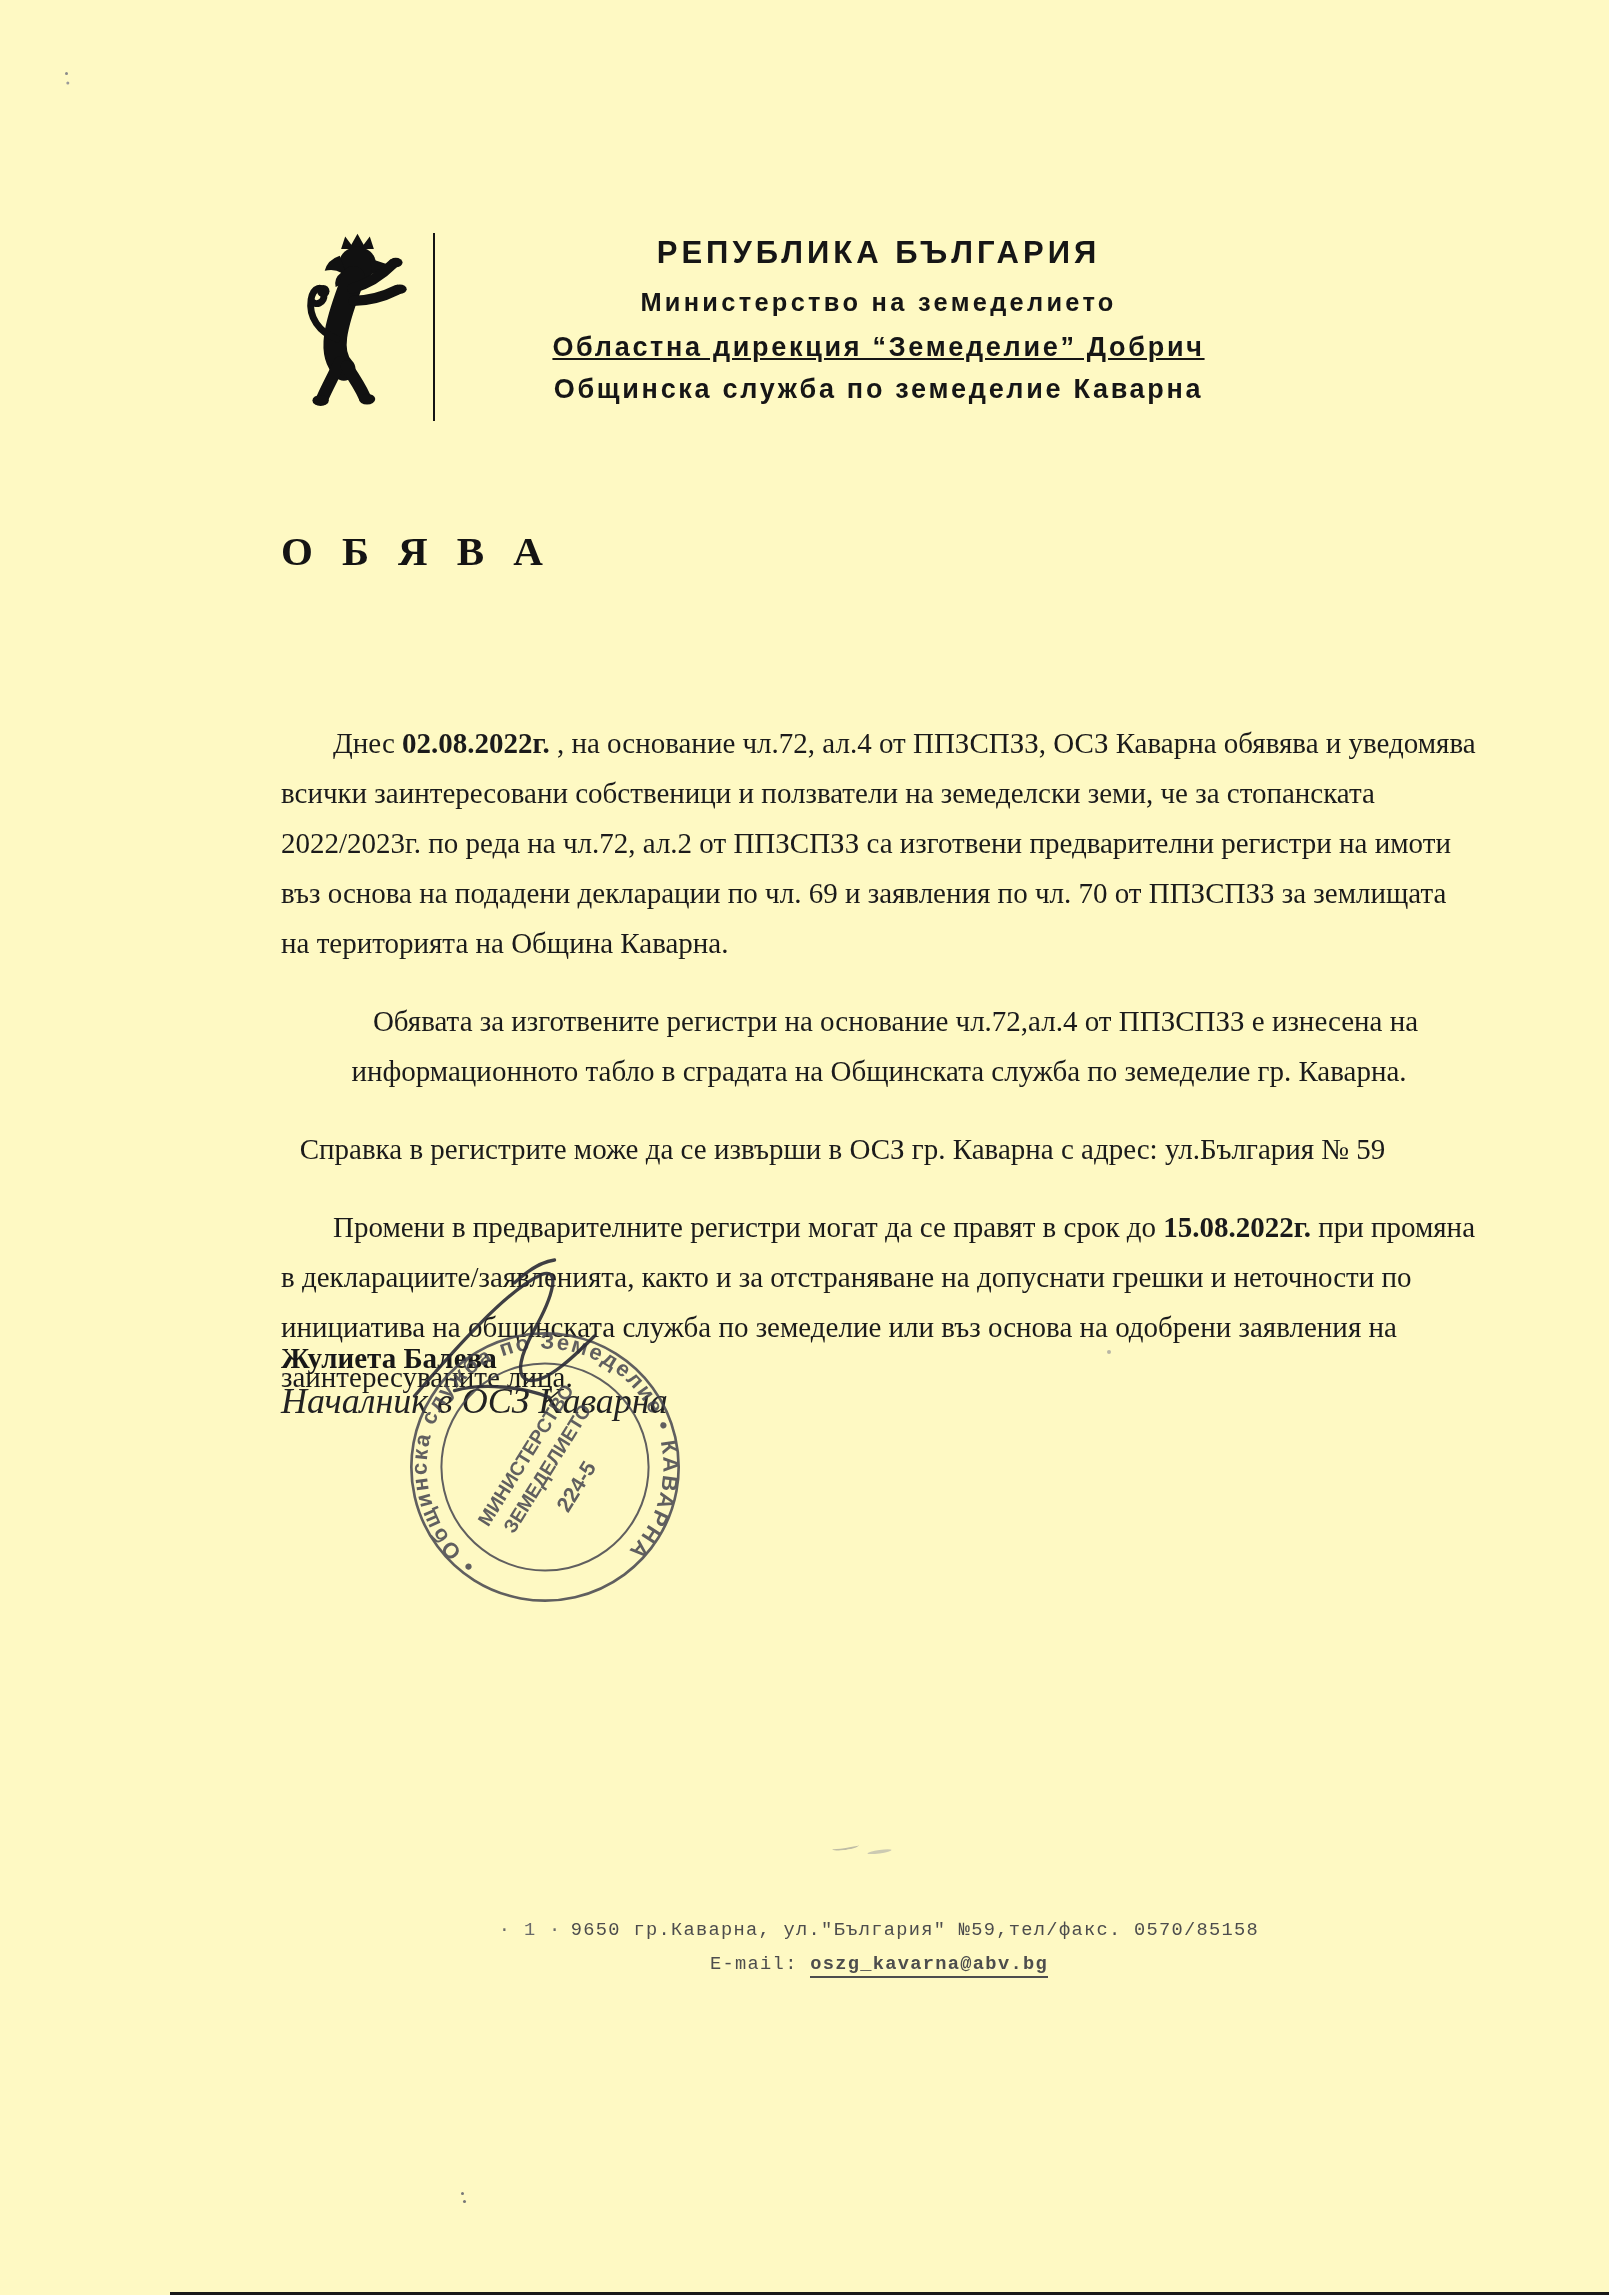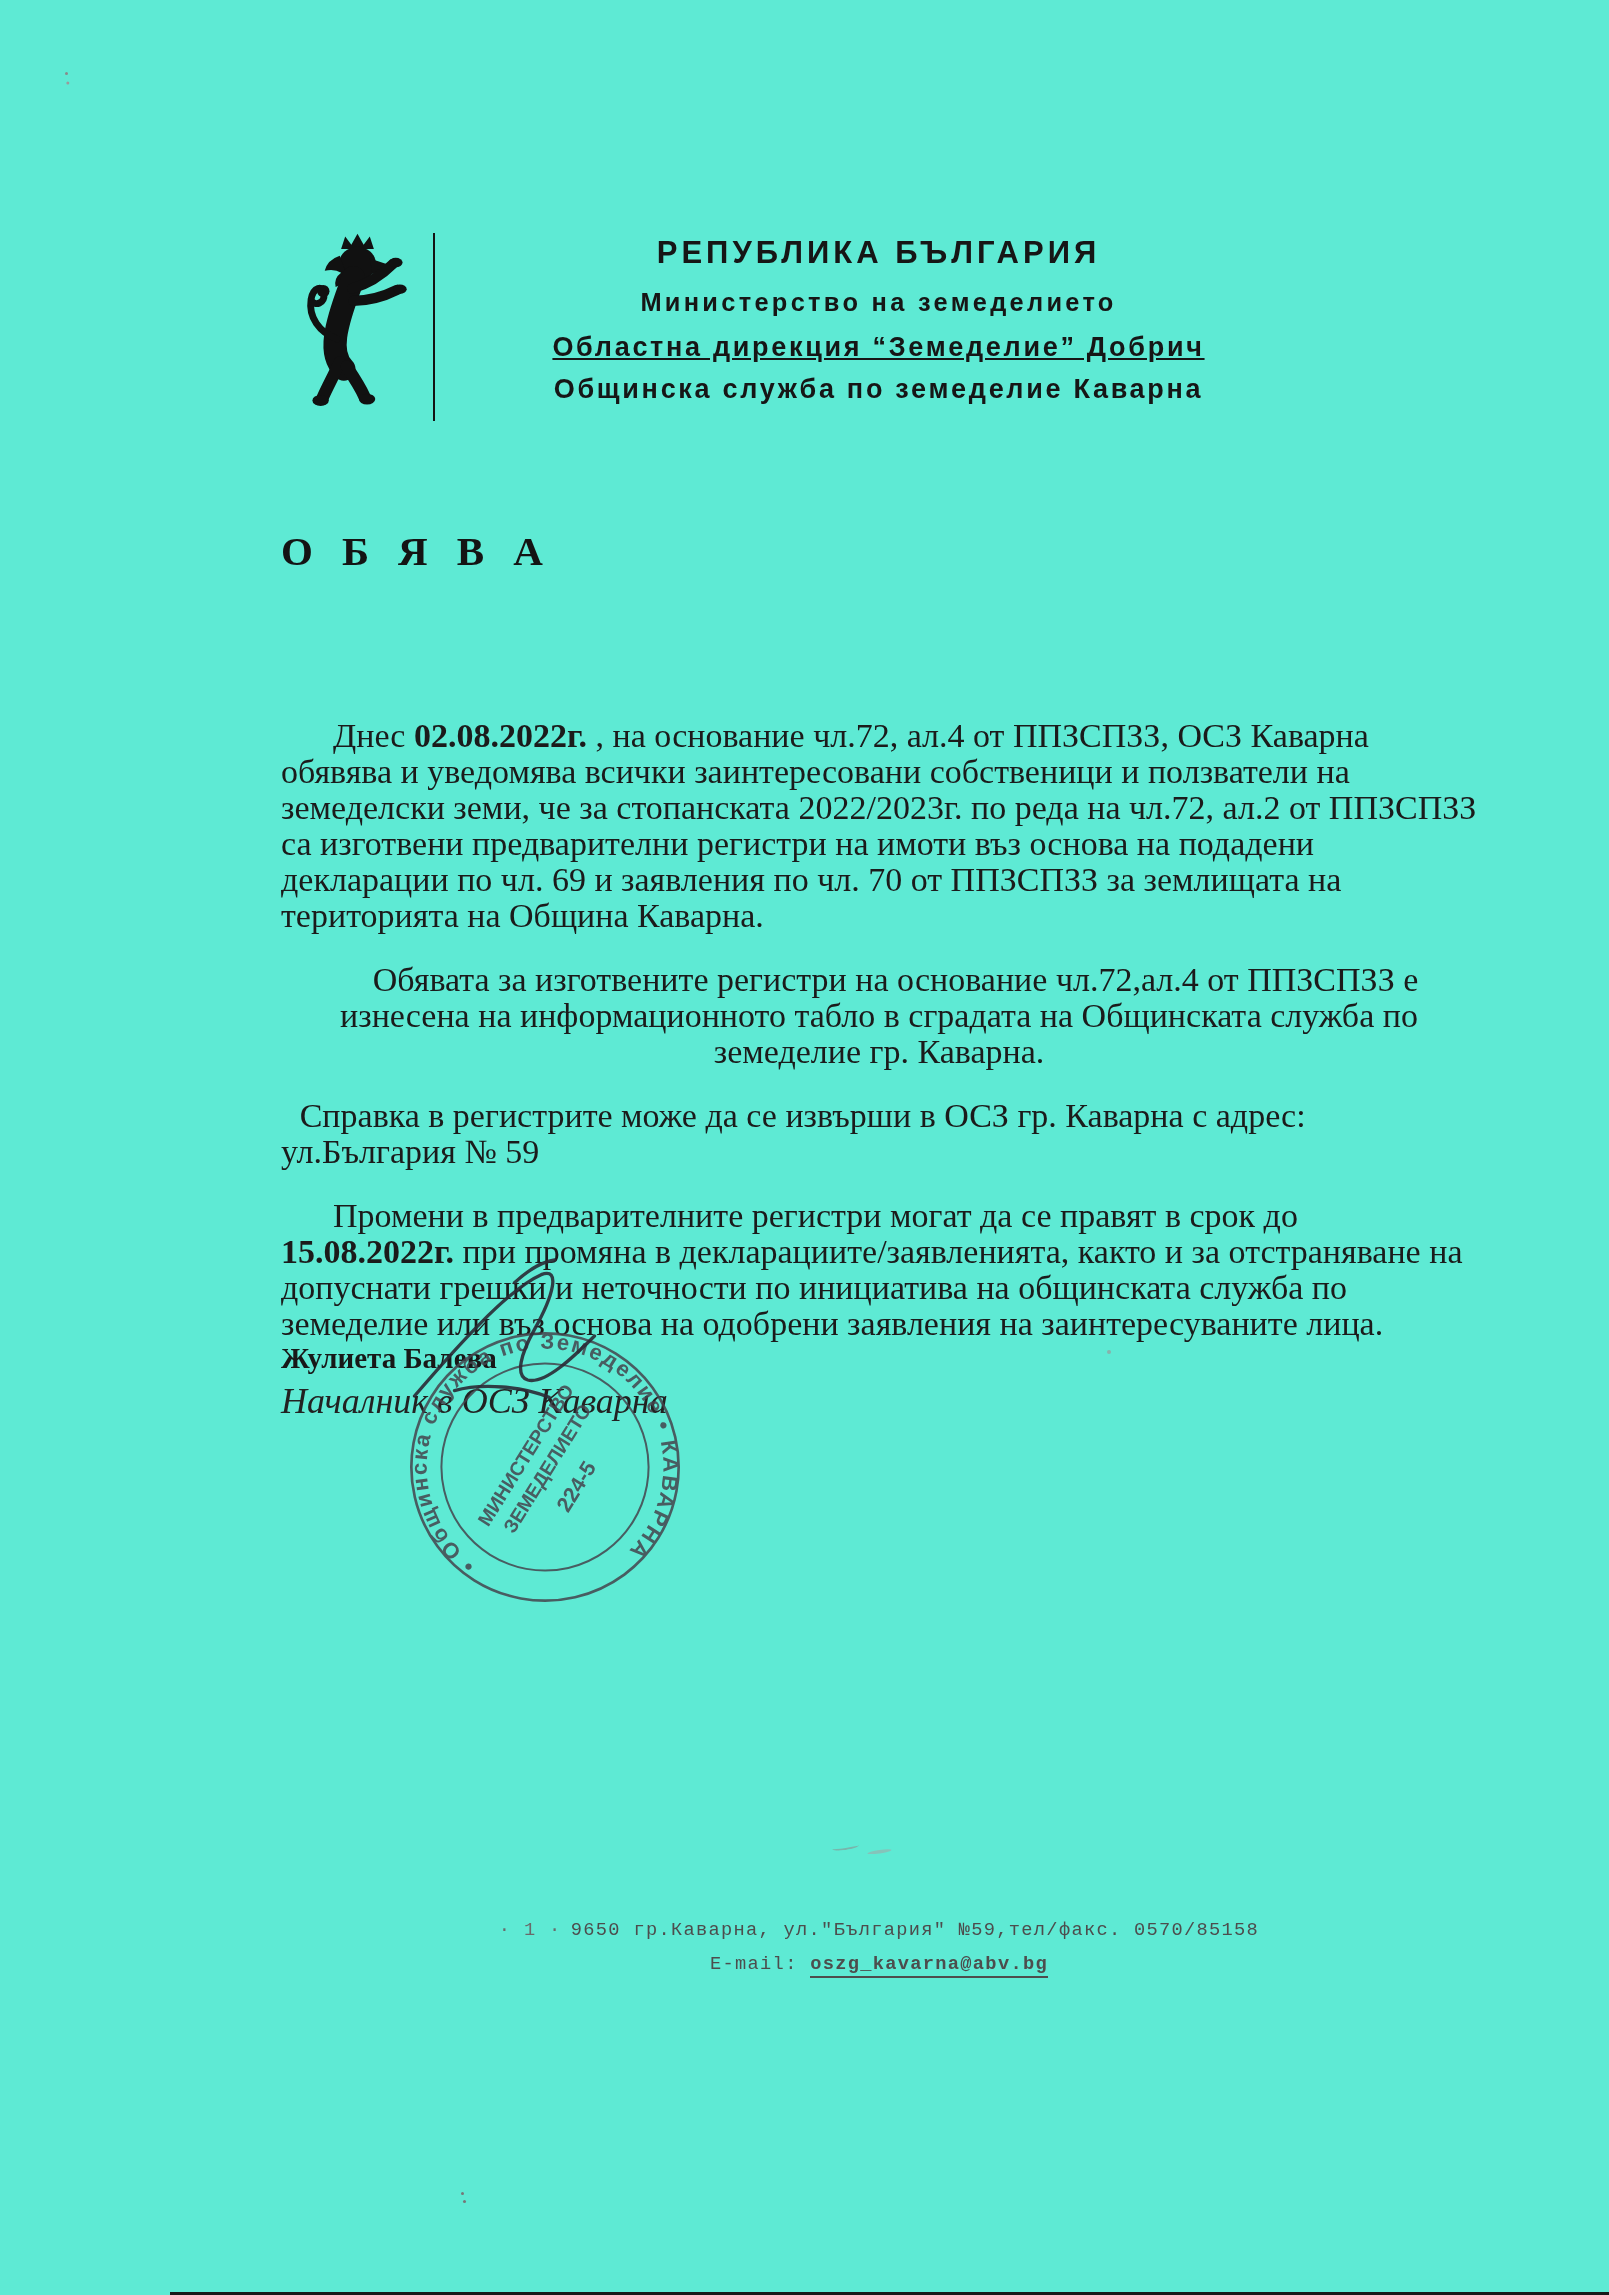--- a/index.html
+++ b/index.html
@@ -1,19 +1,19 @@
 <!DOCTYPE html>
 <html style="font-size:10.7px"><head>
 <meta charset="utf-8">
 <style>
   html,body { margin:0; padding:0; background:#d8d8d4; }
   .page {
     position:relative;
     width:1610px; height:2295px;
-    background:#5eead4;
+    background:#fef9c3;
     overflow:hidden;
     font-family:"Liberation Serif", serif;
     color:#1b1b1b;
   }
 
   
   .logo-wrap { position:absolute; left:281px; top:227px; width:140px; height:194px; }
   .divider { position:absolute; left:433px; top:233px; height:188px; width:0; border-left:2px solid #141414; }
   .letterhead {
     position:absolute; left:444px; top:235px; width:869px;
@@ -31,21 +31,21 @@
     position:absolute; left:281px; top:527px; width:1042px;
     text-align:left;
     font-family:"Liberation Serif", serif;
     font-weight:bold; font-size:41px; letter-spacing:9.4px; color:#141414;
   }
 
   
   .body-block { position:absolute; left:281px; top:718px; width:1196px; }
   .body-par {
     margin:0 0 28px 0;
-    font-size:34px; line-height:36px; color:#1b1b1b;
+    font-size:29px; line-height:50px; color:#1b1b1b;
     text-align:left;
   }
   .indent-lg { text-indent:52px; }
   .indent-md { text-indent:33px;text-align:center; }
   .indent-sm { text-indent:18.7px; }
   .b { font-weight:bold; }
 
   
   .signature-block { position:absolute; left:281px; top:1342px; z-index:1; }
   .sig-name { font-size:29px; font-weight:bold; color:#181818; }

